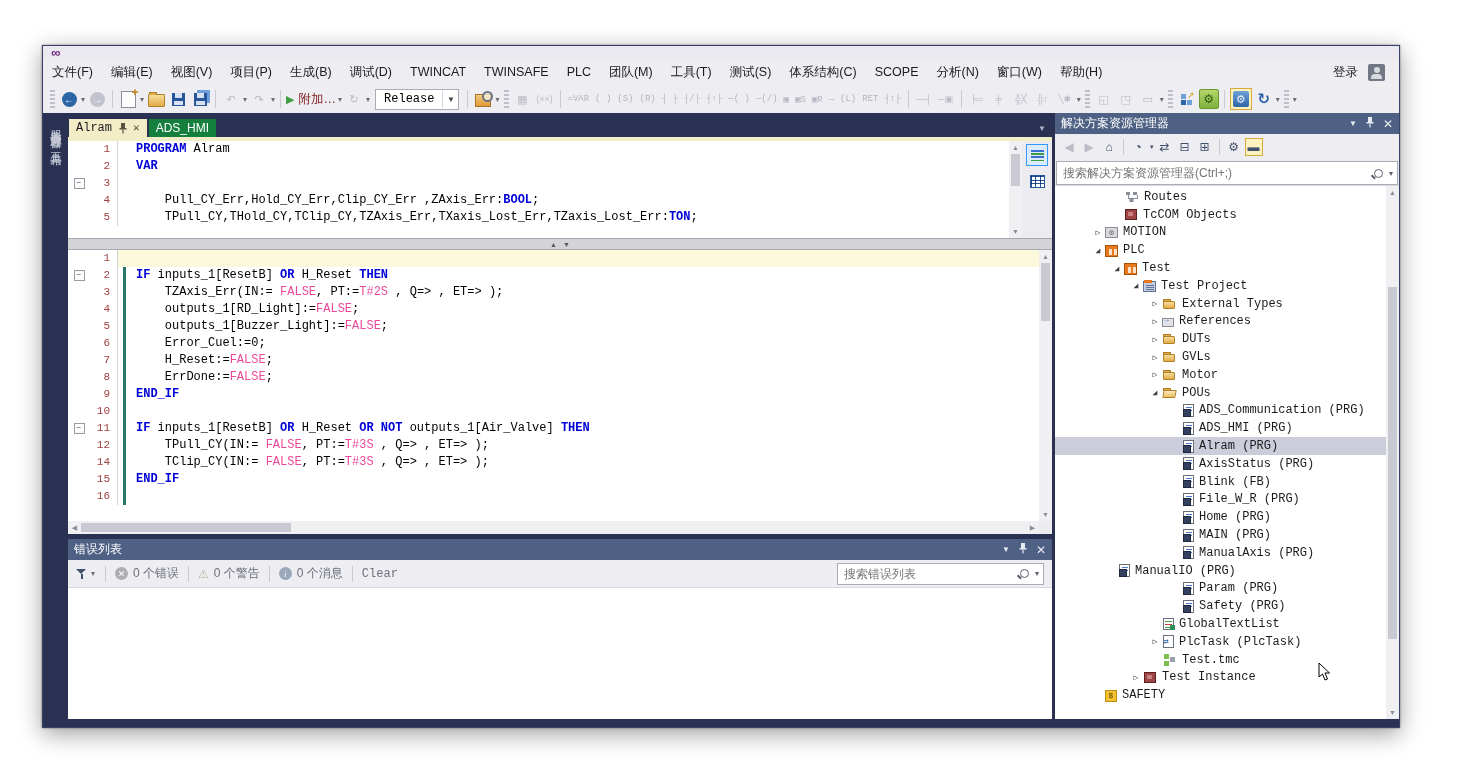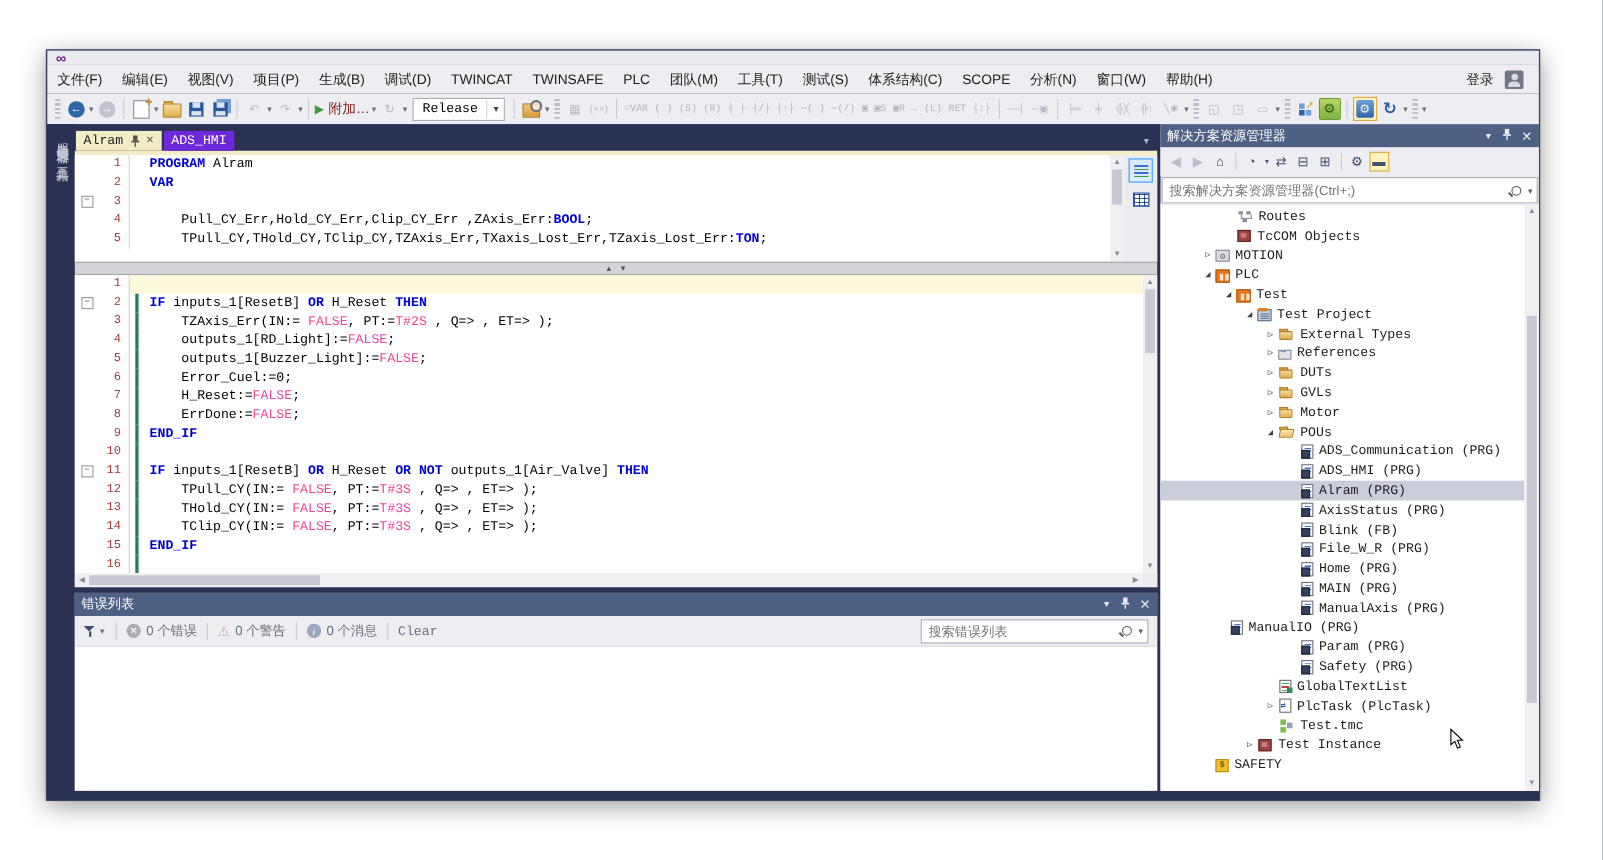--- a/index.html
+++ b/index.html
@@ -51,21 +51,21 @@
   .refresh-blue{color:#2B5FA8;font-size:15px;font-weight:bold;}
   
   .mainrow{flex:1;display:flex;min-height:0;background:#2B3152;}
   .left-strip{width:25px;background:#2B3152;display:flex;flex-direction:column;align-items:center;padding-top:8px;gap:14px;flex:0 0 auto;}
   .side-tab{writing-mode:vertical-rl;text-orientation:upright;color:#C3C7D6;font-size:11.5px;letter-spacing:1px;cursor:default;}
   
   .center{flex:1;display:flex;flex-direction:column;min-width:0;}
   .tabrow{height:24px;display:flex;align-items:flex-end;padding-left:1px;position:relative;}
   .doc-tab{height:18px;display:flex;align-items:center;padding:0 7px;font-size:12px;cursor:default;}
   .doc-tab.active{background:#F2ECC7;color:#1B1B1C;font-family:"Liberation Mono","DejaVu Sans Mono",monospace;}
-  .doc-tab.inactive{background:#6d28d9;color:#FFFFFF;margin-left:2px;font-family:Liberation Mono, monospace;}
+  .doc-tab.inactive{background:#15803d;color:#FFFFFF;margin-left:2px;font-family:Liberation Sans, sans-serif;}
   .tab-pin svg{display:block;}
   .tab-pin{margin-left:7px;display:flex;align-items:center;}
   .tab-close{margin-left:6px;color:#5A5140;font-size:11px;line-height:11px;}
   .tabrow-caret{position:absolute;right:6px;bottom:4px;color:#AEB2C2;font-size:8px;}
   .tab-underline{height:4px;background:#F2ECC7;flex:0 0 auto;}
   
   .pane{background:#FFFFFF;display:flex;min-height:0;}
   .pane.decl{height:97px;flex:0 0 auto;}
   .pane.impl{flex:1;flex-direction:column;}
   .implrow{flex:1;display:flex;min-height:0;}
@@ -457,25 +457,20 @@
                 <span class="ln">11</span>
                 <div class="codewrap"><span class="bar"></span><span class="codetext"><span class="seg-k">IF</span><span class="seg-p"> inputs_1[ResetB] </span><span class="seg-k">OR</span><span class="seg-p"> H_Reset </span><span class="seg-k">OR</span><span class="seg-p"> </span><span class="seg-k">NOT</span><span class="seg-p"> outputs_1[Air_Valve] </span><span class="seg-k">THEN</span></span></div>
               </div>
               <div class="code-line">
                 <span class="fold"></span>
                 <span class="ln">12</span>
                 <div class="codewrap"><span class="bar"></span><span class="codetext"><span class="seg-p">    TPull_CY(IN:= </span><span class="seg-v">FALSE</span><span class="seg-p">, PT:=</span><span class="seg-v">T#3S</span><span class="seg-p"> , Q=&gt; , ET=&gt; );</span></span></div>
               </div>
               <div class="code-line">
                 <span class="fold"></span>
-                <span class="ln">13</span>
-                <div class="codewrap"><span class="bar"></span><span class="codetext"><span class="seg-p">    THold_CY(IN:= </span><span class="seg-v">FALSE</span><span class="seg-p">, PT:=</span><span class="seg-v">T#3S</span><span class="seg-p"> , Q=&gt; , ET=&gt; );</span></span></div>
-              </div>
-              <div class="code-line">
-                <span class="fold"></span>
                 <span class="ln">14</span>
                 <div class="codewrap"><span class="bar"></span><span class="codetext"><span class="seg-p">    TClip_CY(IN:= </span><span class="seg-v">FALSE</span><span class="seg-p">, PT:=</span><span class="seg-v">T#3S</span><span class="seg-p"> , Q=&gt; , ET=&gt; );</span></span></div>
               </div>
               <div class="code-line">
                 <span class="fold"></span>
                 <span class="ln">15</span>
                 <div class="codewrap"><span class="bar"></span><span class="codetext"><span class="seg-k">END_IF</span></span></div>
               </div>
               <div class="code-line">
                 <span class="fold"></span>

